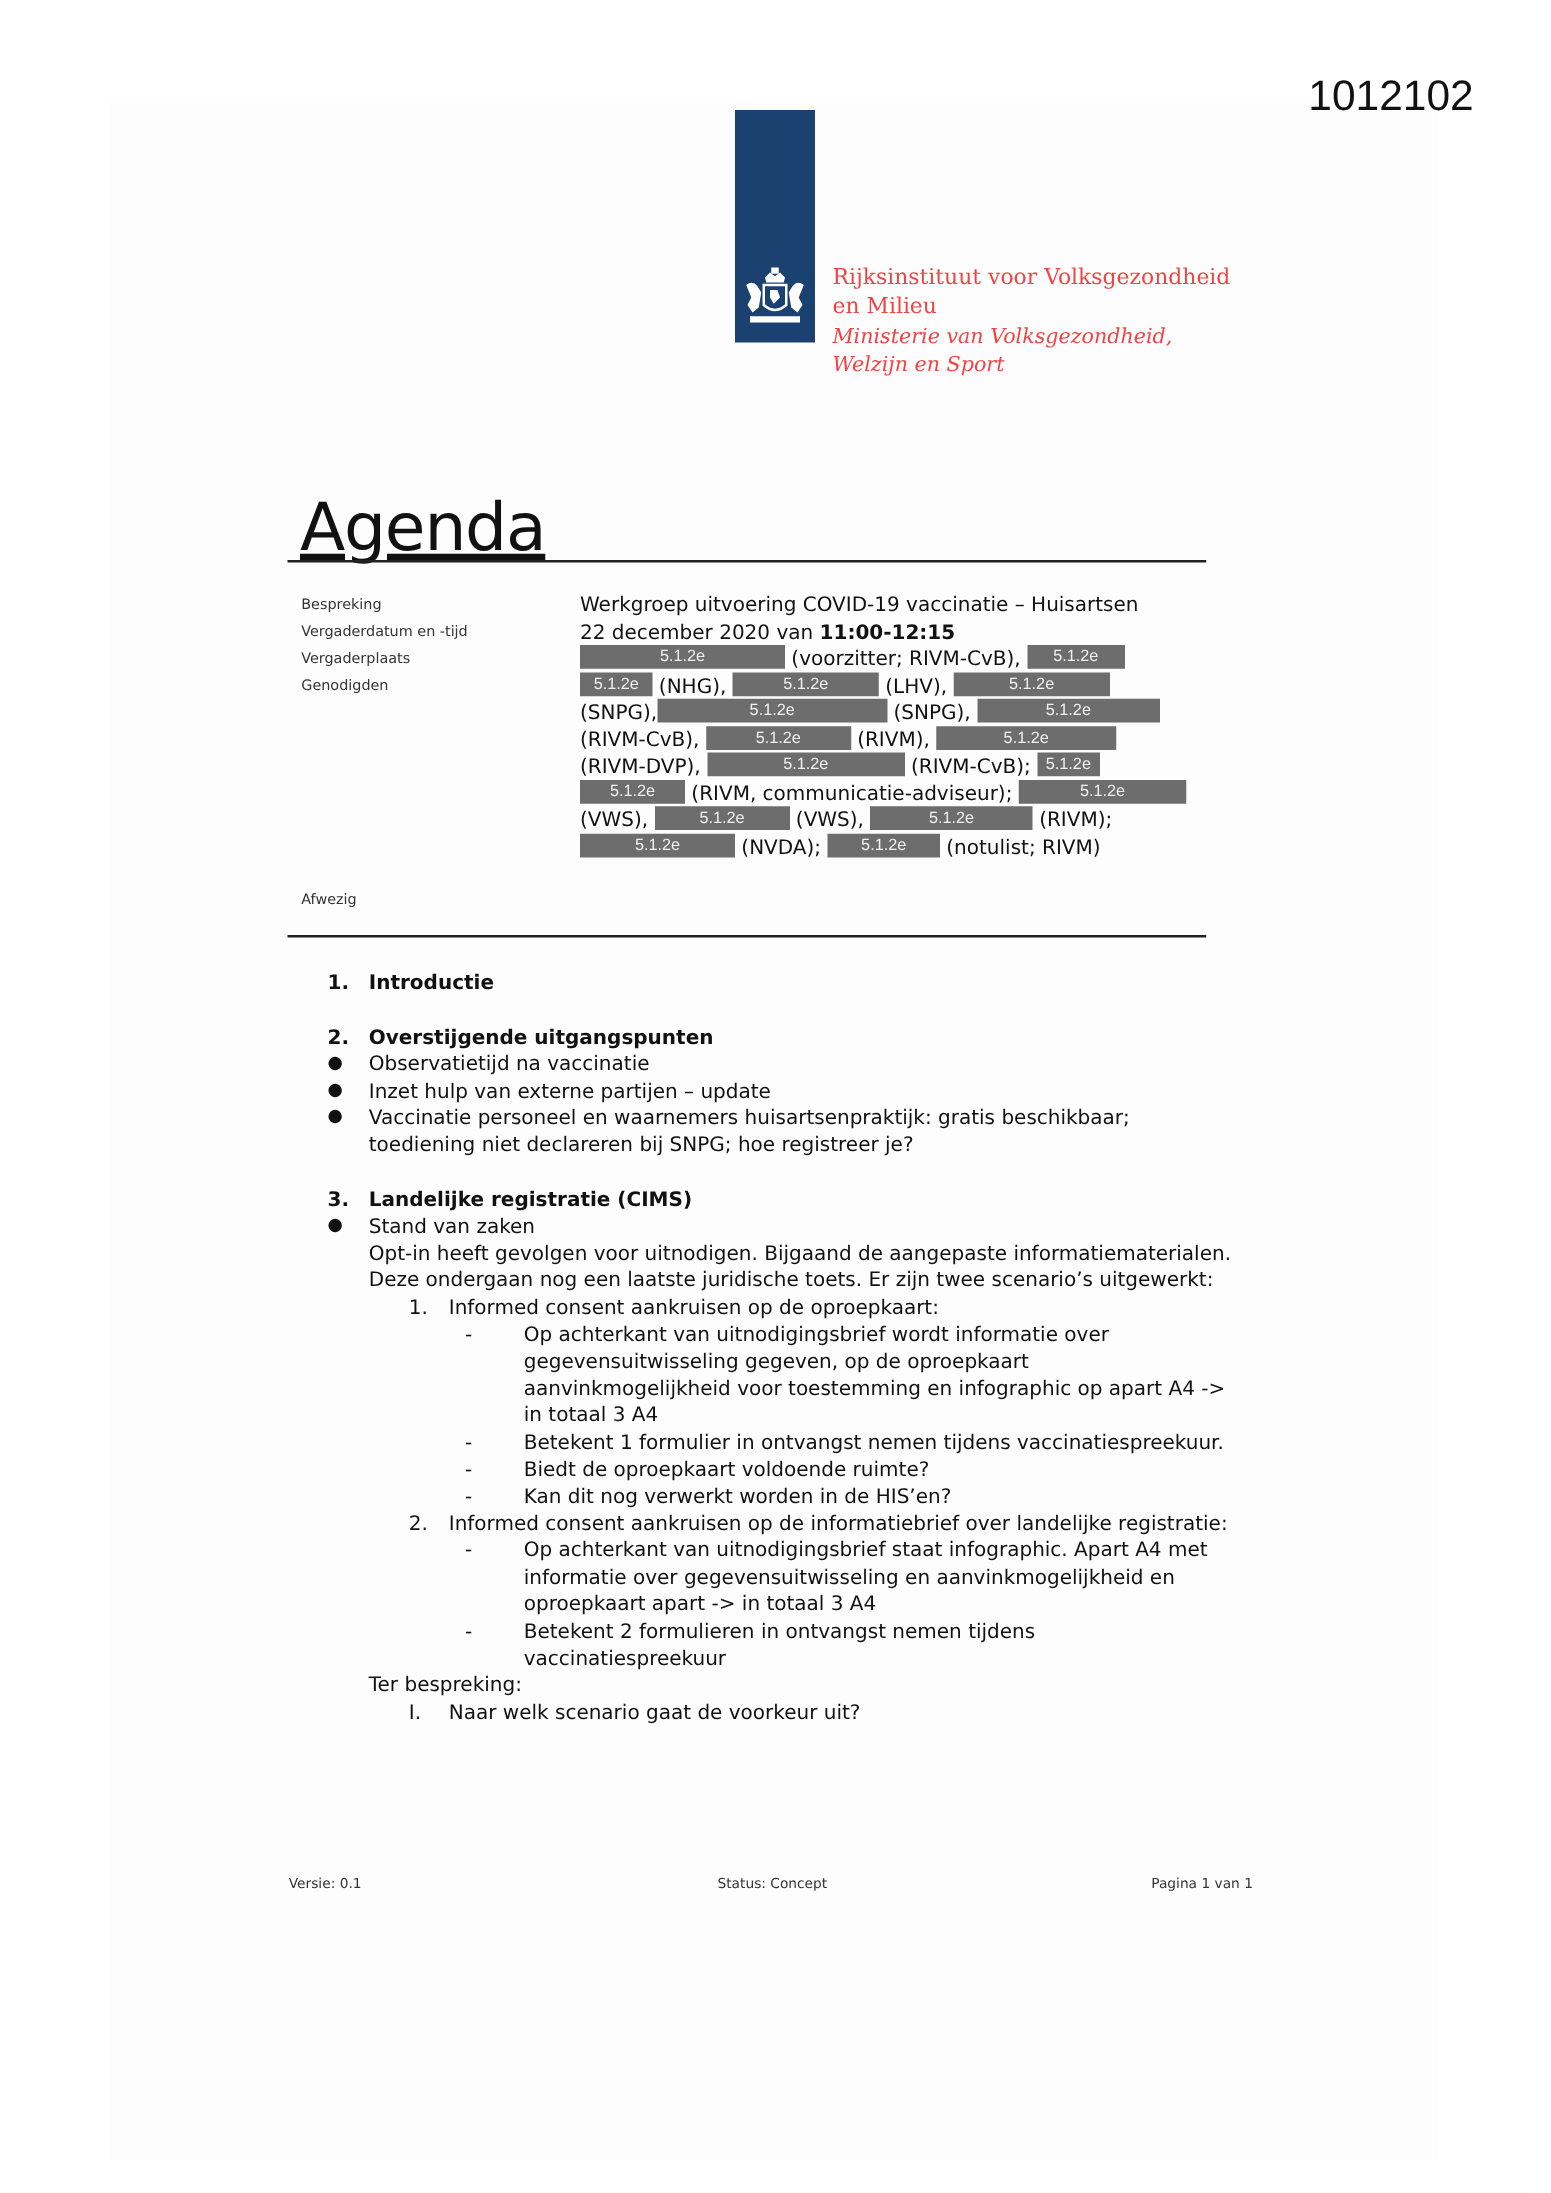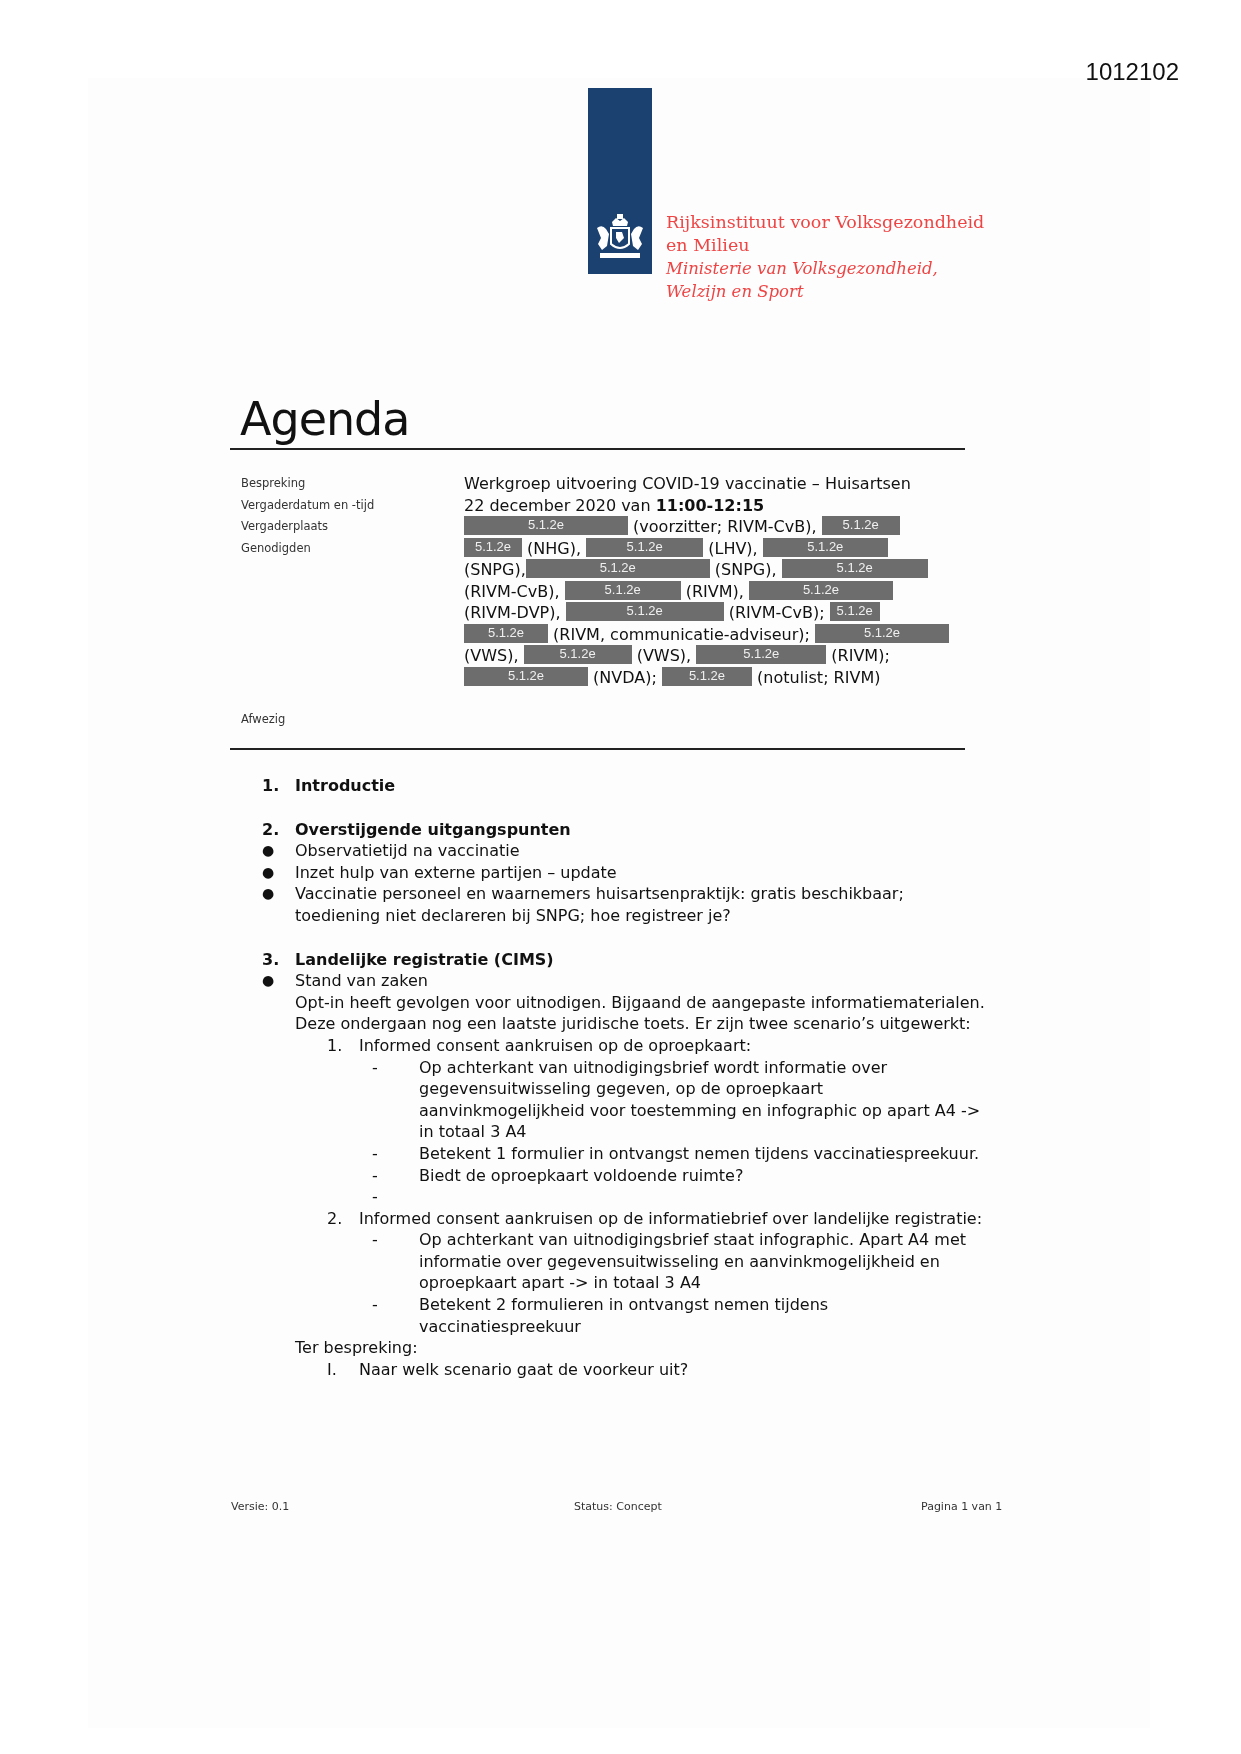--- a/index.html
+++ b/index.html
@@ -7,38 +7,39 @@
       width: 1241px; height: 1754px; position: relative; background: #ffffff;
       font-family: "DejaVu Sans", sans-serif; color: #111;
       overflow: hidden;
     }
     .page-bg {
       position: absolute; left: 88px; top: 78px; width: 1062px; height: 1650px;
       background: #fdfdfd;
     }
     .doc-number {
       position: absolute; right: 62px; top: 58px;
-      font-family: "Liberation Sans", sans-serif; font-size: 24px; color: #111;
+      font-family: "Liberation Sans", sans-serif; font-size: 34px; color: #111;
     }
     .logo-bar {
       position: absolute; left: 588px; top: 88px; width: 64px; height: 186px;
       background: #1b4171;
     }
     .crest {
       position: absolute; left: 4px; bottom: 10px; width: 56px; height: 52px;
     }
     .org {
       position: absolute; left: 666px; top: 211px;
       font-family: "DejaVu Serif", serif; font-size: 17.5px; line-height: 23px; color: #ef4444;
     }
     .org .it { font-style: italic; font-size: 16.5px; }
     .title {
       position: absolute; left: 240px; top: 392px;
-      font-family: "DejaVu Sans", sans-serif; font-size: 46px; color: #111;
+      font-family: "DejaVu Sans", sans-serif; font-size: 53px; color: #111;
       letter-spacing: -1px;
+      text-decoration: underline;
     }
     .rule { position: absolute; left: 230px; width: 735px; height: 2px; background: #222; }
     .meta-labels {
       position: absolute; left: 241px; top: 473px;
       font-size: 11.5px; line-height: 21.5px; color: #333;
     }
     .meta-values {
       position: absolute; left: 464px; top: 473px; width: 520px;
       font-size: 16px; line-height: 21.5px; color: #111;
     }
@@ -198,20 +199,21 @@
       <div class="dash">
           <span class="d">-</span>
           <span class="t">Betekent 1 formulier in ontvangst nemen tijdens vaccinatiespreekuur.</span>
         </div>
       <div class="dash">
           <span class="d">-</span>
           <span class="t">Biedt de oproepkaart voldoende ruimte?</span>
         </div>
       <div class="dash">
           <span class="d">-</span>
+          <span class="t">Kan dit nog verwerkt worden in de HIS’en?</span>
         </div>
 
       <div class="item">
           <span class="n">2.</span>
           <span class="t">Informed consent aankruisen op de informatiebrief over landelijke registratie:</span>
         </div>
       <div class="dash">
           <span class="d">-</span>
           <span class="t">Op achterkant van uitnodigingsbrief staat infographic. Apart A4 met informatie over gegevensuitwisseling en aanvinkmogelijkheid en oproepkaart apart -&gt; in totaal 3 A4</span>
         </div>

